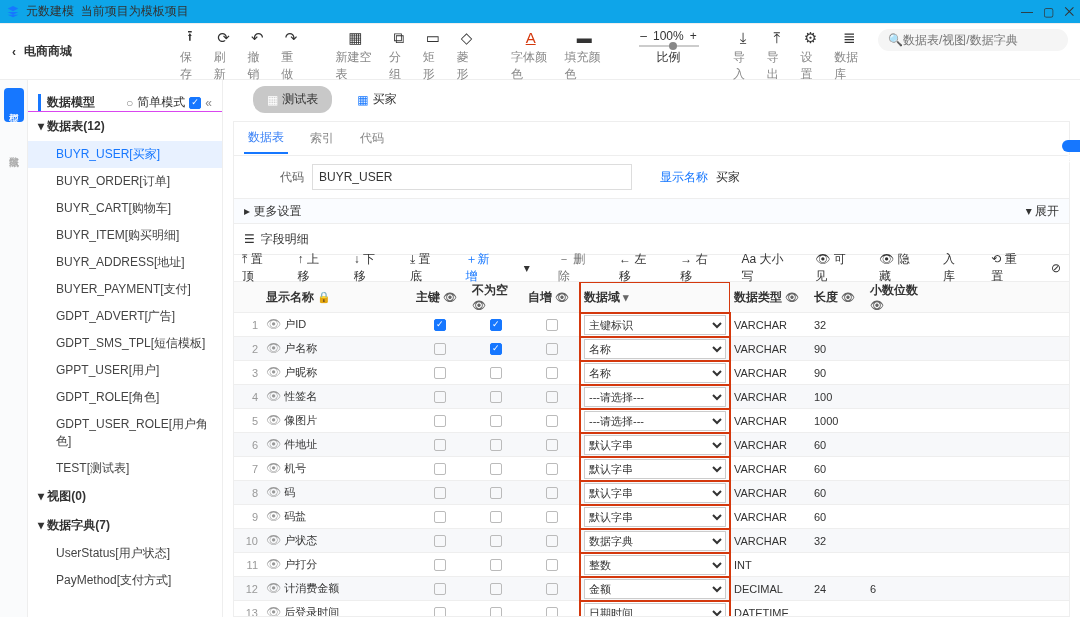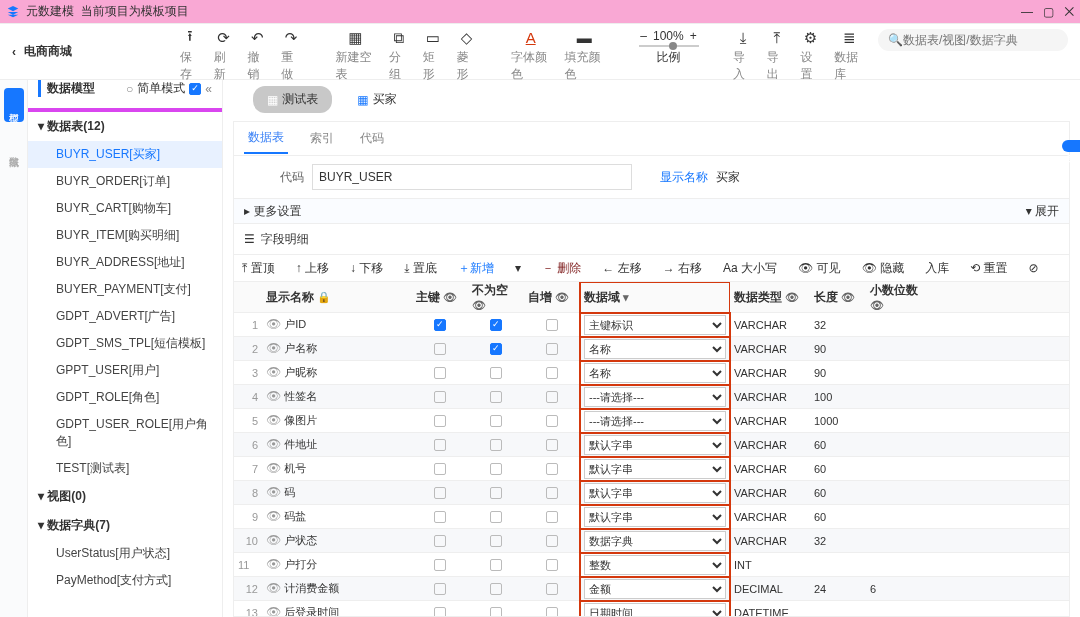--- a/index.html
+++ b/index.html
@@ -1,17 +1,17 @@
 <!DOCTYPE html>
 <html><head>
 <meta charset="utf-8">
 <style>
 *{box-sizing:border-box;margin:0;padding:0;font-family:"Microsoft YaHei",Arial,sans-serif;font-size:12px;color:#333}
 body{width:1080px;height:617px;overflow:hidden;background:#fff;display:flex;flex-direction:column}
-.titlebar{height:24px;display:flex;align-items:center;padding:0 6px;background:#f9a8d4;border-bottom:1px solid #eee}
+.titlebar{height:24px;display:flex;align-items:center;padding:0 6px;background:#0ea5e9;border-bottom:1px solid #eee}
 .titlebar .logo{width:14px;height:14px;margin-right:6px}
 .titlebar .title{color:#666}
 .titlebar .winctrl{margin-left:auto;display:flex;gap:10px;color:#888}
 .winctrl span{cursor:pointer}
 .row1{height:56px;display:flex;align-items:center;border-bottom:1px solid #eee}
 .breadcrumb{display:flex;align-items:center;padding:0 12px;font-size:16px;font-weight:600;gap:8px;min-width:180px}
 .toolbar{display:flex;align-items:flex-start;gap:14px;padding-top:8px;flex:1}
 .tbtn{display:flex;flex-direction:column;align-items:center;gap:2px;cursor:pointer;color:#888}
 .tbtn .ic{width:18px;height:18px;display:flex;align-items:center;justify-content:center;font-size:15px}
 .tbtn .lbl{font-size:12px;color:#888}
@@ -19,21 +19,21 @@
 .scale .track{display:flex;align-items:center;gap:6px;color:#888}
 .scale .bar{width:60px;height:2px;background:#ccc;position:relative}
 .scale .knob{position:absolute;left:30px;top:-3px;width:8px;height:8px;border-radius:50%;background:#888}
 .search{margin-left:auto;margin-right:12px;display:flex;align-items:center;background:#f5f5f5;border-radius:14px;padding:4px 10px;width:220px}
 .search input{border:none;background:transparent;outline:none;flex:1;color:#1d4ed8}
 .body{flex:1;display:flex;min-height:0}
 .rail{width:28px;background:#fafbfc;border-right:1px solid #eee;display:flex;flex-direction:column;align-items:center;padding-top:8px;gap:10px}
 .rail .b{width:20px;height:34px;border-radius:4px;display:flex;align-items:center;justify-content:center;writing-mode:vertical-rl;font-size:10px}
 .rail .b.active{background:#1677ff;color:#fff}
 .sidebar{width:195px;border-right:1px solid #eee;display:flex;flex-direction:column;min-height:0}
-.side-head{height:32px;display:flex;align-items:flex-start;padding:0 10px;gap:8px;border-bottom:4px solid #d946ef}
+.side-head{height:32px;display:flex;align-items:flex-end;padding:0 10px;gap:8px;border-bottom:1px solid #d946ef}
 .side-head .t{font-weight:600;border-left:3px solid #1677ff;padding-left:6px}
 .side-head .mode{margin-left:auto;color:#888;display:flex;align-items:center;gap:4px}
 .side-list{flex:1;overflow:auto}
 .tree-group{padding:6px 10px;font-weight:700;display:flex;align-items:center;gap:4px;cursor:pointer}
 .tree-item{padding:5px 10px 5px 28px;cursor:pointer;color:#444}
 .tree-item.active{background:#e8f1ff;color:#1677ff}
 .main{flex:1;display:flex;flex-direction:column;min-height:0;padding:6px 10px 0 10px;position:relative}
 .tabs-pill{display:flex;gap:10px;margin-bottom:8px;margin-left:20px}
 .pill{padding:4px 14px;border-radius:12px;display:flex;align-items:center;gap:4px;cursor:pointer}
 .pill.active{background:#c8c8c8;color:#fff}
@@ -42,24 +42,24 @@
 .subtabs{height:34px;display:flex;align-items:center;padding:0 10px;gap:18px;border-bottom:1px solid #eee}
 .subtab{padding:6px 4px;color:#888;cursor:pointer}
 .subtab.active{color:#3b82f6;border-bottom:2px solid #1677ff}
 .formrow{display:flex;align-items:center;gap:8px;padding:8px 10px}
 .formrow .lab{width:60px;text-align:right;color:#666}
 .formrow input{flex:0 0 320px;height:26px;border:1px solid #ddd;padding:0 6px}
 .displaylbl{color:#1677ff;margin-left:20px}
 .more{height:26px;display:flex;align-items:center;padding:0 10px;border-top:1px solid #eee;border-bottom:1px solid #eee;color:#1677ff;background:#fafcff}
 .more .exp{margin-left:auto}
 .fieldhead{height:30px;display:flex;align-items:center;padding:0 10px;color:#1677ff;gap:6px}
-.rowtb{height:28px;display:flex;align-items:center;padding:8px 8px;gap:21px;border-top:1px solid #eee;border-bottom:1px solid #eee;color:#aaa;font-size:11px}
+.rowtb{height:28px;display:flex;align-items:center;padding:8px 8px;gap:28px;border-top:1px solid #eee;border-bottom:1px solid #eee;color:#aaa;font-size:11px}
 .rowtb span{cursor:pointer}
 .rowtb .blue{color:#1677ff}
-.rowtb .red{color:#7f1d1d}
+.rowtb .red{color:#737373}
 .grid{flex:1;overflow:auto}
 table{border-collapse:collapse;width:100%}
 th,td{border-bottom:1px solid #eee;height:24px;padding:0 4px;text-align:left;font-size:11px}
 th{background:#fafafa;color:#666;position:sticky;top:0}
 tr:nth-child(odd) td{background:#fff}
 tr:nth-child(even) td{background:#f7f8fa}
 .ck{width:12px;height:12px;border:1px solid #bbb;display:inline-block;border-radius:2px;vertical-align:middle}
 .ck.on{background:#1677ff;border-color:#1677ff;position:relative}
 .ck.on:after{content:"✓";color:#fff;position:absolute;font-size:9px;left:1px;top:-1px}
 .eye{color:#999}
@@ -372,21 +372,21 @@
     <td style="text-align:center"><span class="ck"></span></td>
     <td style="text-align:center"><span class="ck"></span></td>
     <td style="text-align:center"><span class="ck"></span></td>
     <td class="domain-col"><select><option>主键标识</option><option>名称</option><option>---请选择---</option><option>默认字串</option><option selected="">数据字典</option><option>整数</option><option>金额</option><option>日期时间</option></select></td>
     <td>VARCHAR</td>
     <td>32</td>
     <td></td>
     <td></td>
               </tr>
               <tr>
-    <td style="text-align:left;color:#999">11</td>
+    <td style="text-align:right;color:#999">11</td>
     <td><span class="eye">👁</span> 户打分</td>
     <td style="text-align:center"><span class="ck"></span></td>
     <td style="text-align:center"><span class="ck"></span></td>
     <td style="text-align:center"><span class="ck"></span></td>
     <td class="domain-col"><select><option>主键标识</option><option>名称</option><option>---请选择---</option><option>默认字串</option><option>数据字典</option><option selected="">整数</option><option>金额</option><option>日期时间</option></select></td>
     <td>INT</td>
     <td></td>
     <td></td>
     <td></td>
               </tr>

